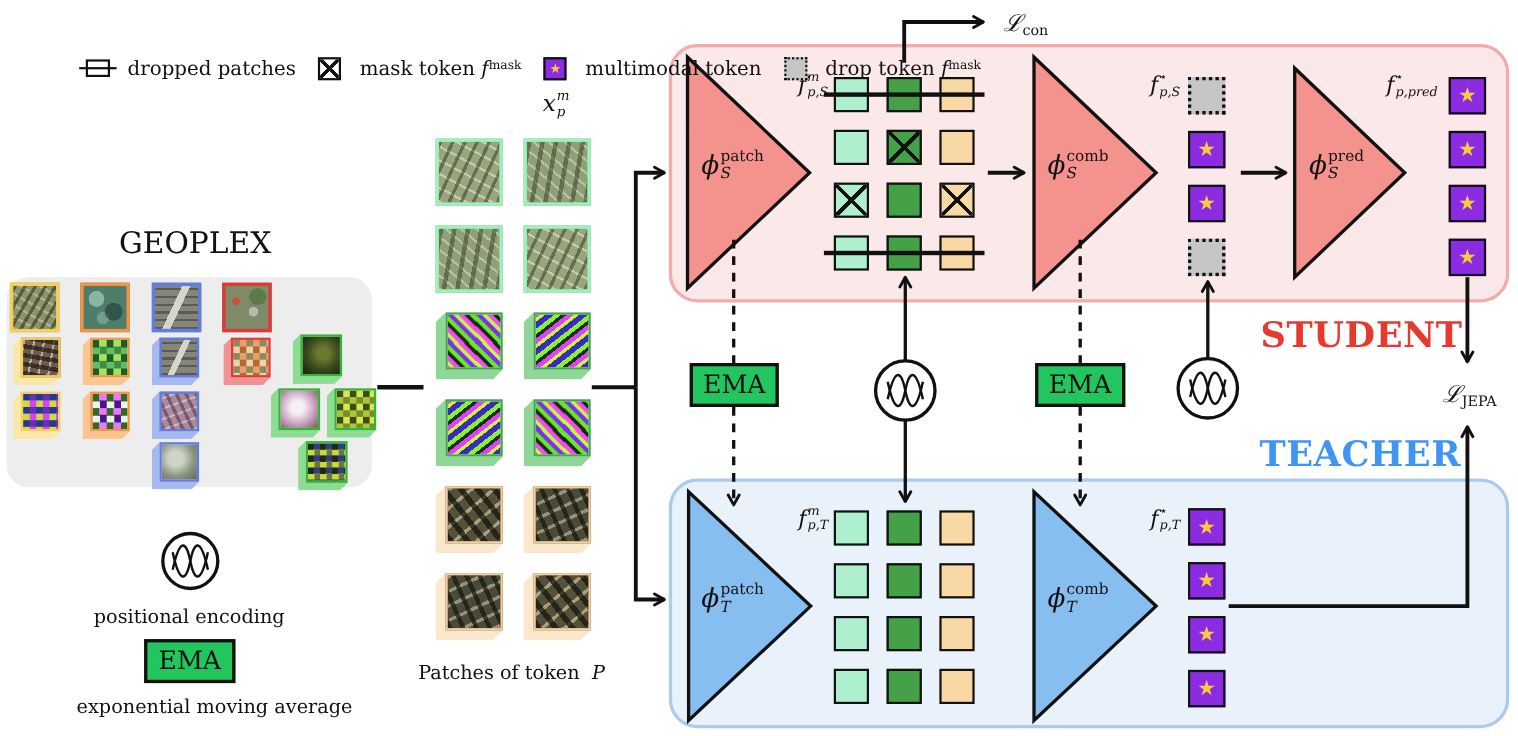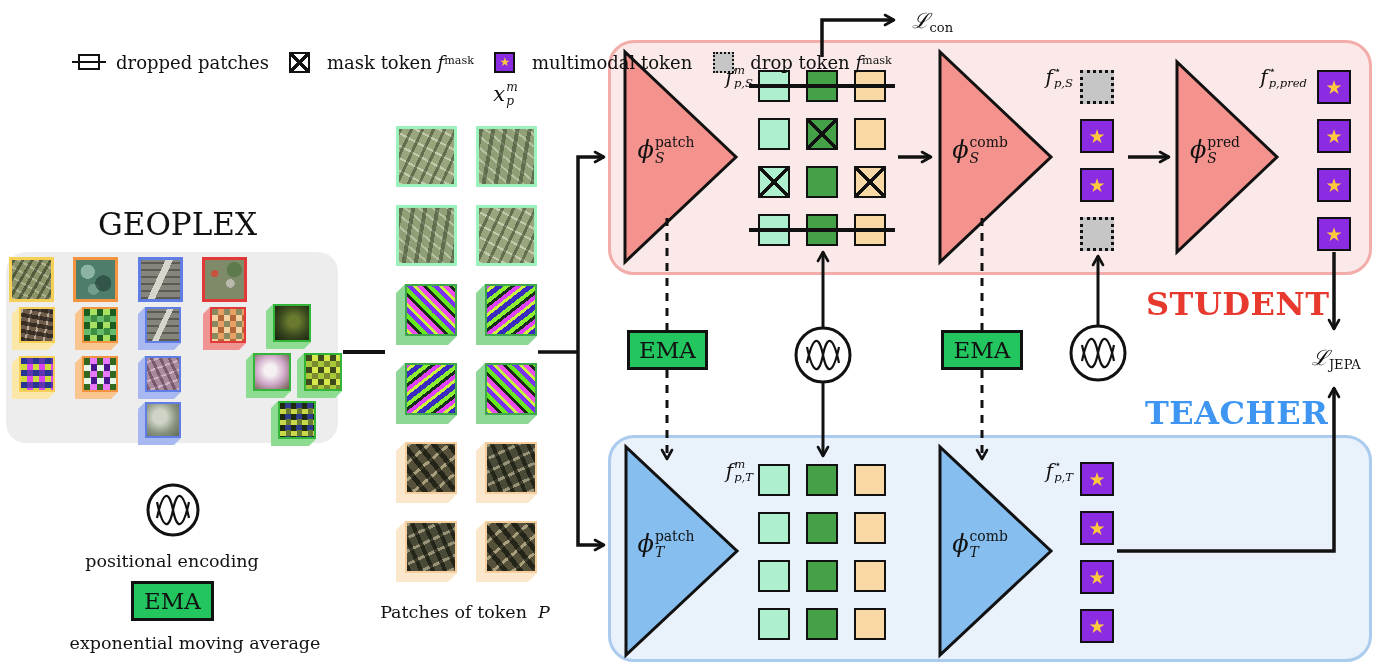--- a/index.html
+++ b/index.html
@@ -203,21 +203,21 @@
         <span>multimodal token</span>
       </div>
       <div class="legend-item">
         <span class="lg-icon lg-drop">
             <span class="lg-sq"></span>
           </span>
         <span><span>drop token</span>&nbsp;<i>f</i><span class="supline">mask</span></span>
       </div>
     </div>
 
-    <div class="abs ctr" style="left:90px;top:206px;width:175px;font-size:31px">GEOPLEX</div>
+    <div class="abs ctr" style="left:90px;top:206px;width:175px;font-size:27px">GEOPLEX</div>
     <div id="geoplex-layer">
         <div class="tile flat c-yellow small tex-olive" style="width: 45px; height: 45px; position: absolute; left: 9px; top: 257px;"></div>
         <div class="tile cube c-yellow small" style="width: 43px; height: 43px; position: absolute; left: 12px; top: 307px;">
           <div class="face tex-roof"></div>
         </div>
         <div class="tile cube c-yellow small" style="width: 43px; height: 43px; position: absolute; left: 12px; top: 356px;">
           <div class="face tex-noiseblue"></div>
         </div>
         <div class="tile flat c-orangeg small tex-forest" style="width: 45px; height: 45px; position: absolute; left: 73px; top: 257px;"></div>
         <div class="tile cube c-orangeg small" style="width: 43px; height: 43px; position: absolute; left: 75px; top: 307px;">

